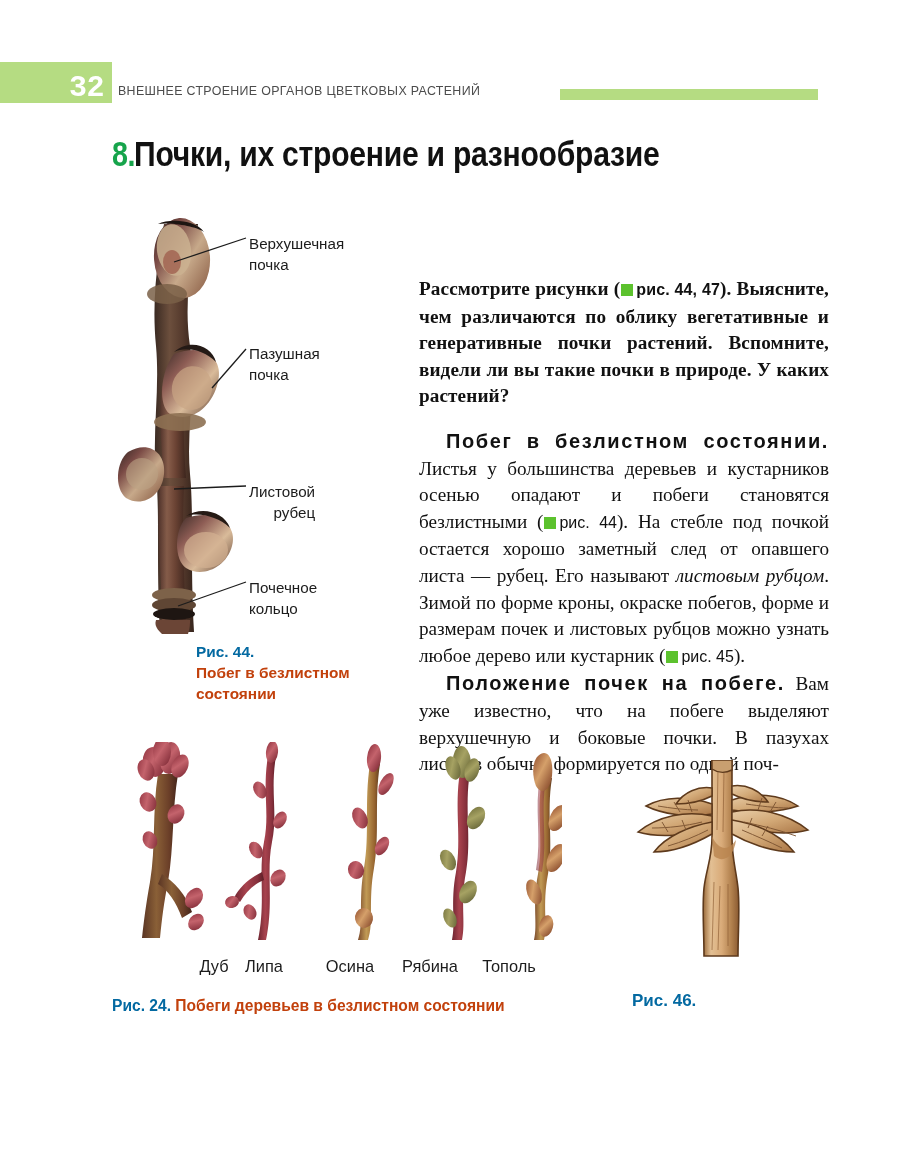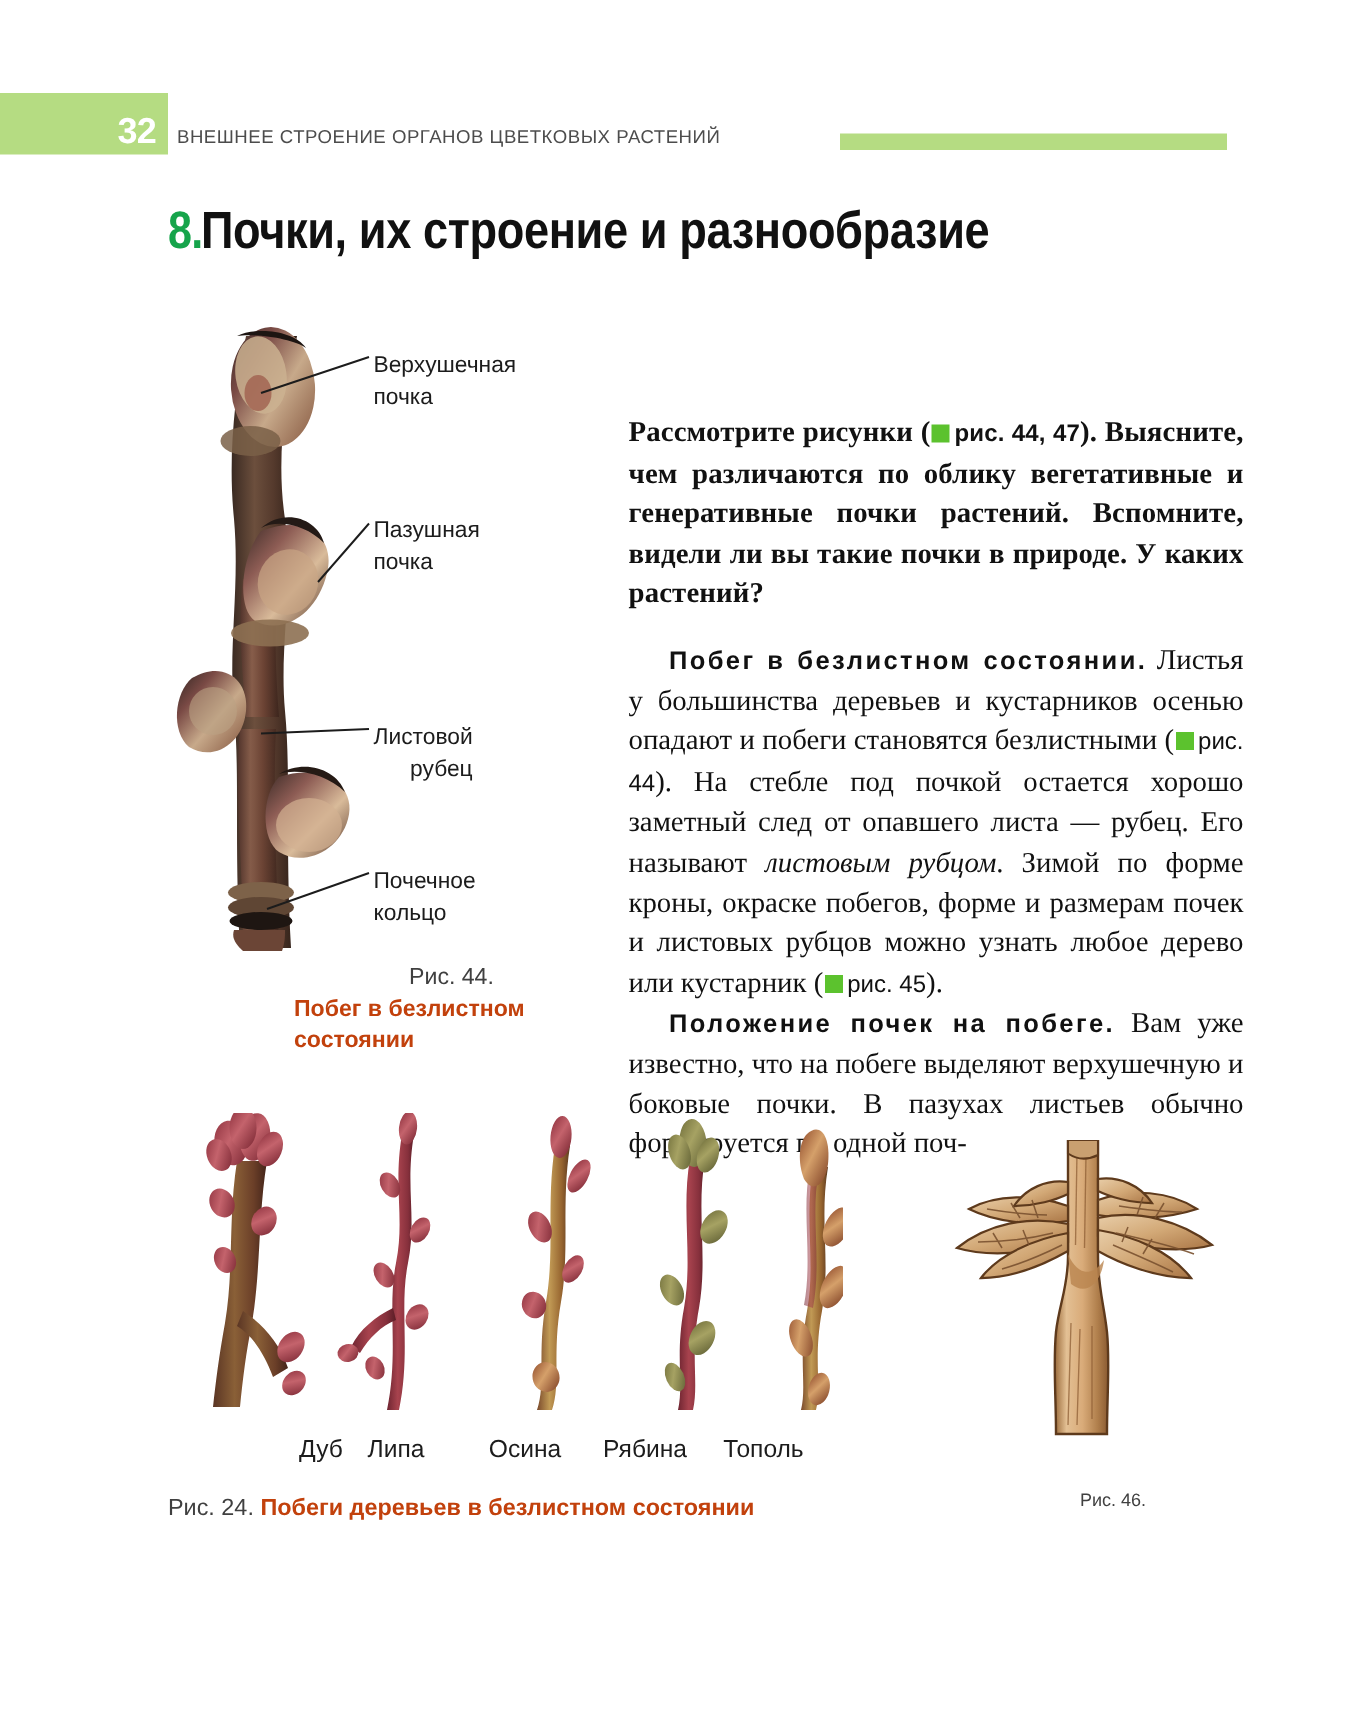--- a/index.html
+++ b/index.html
@@ -19,22 +19,22 @@
   .hdr-green-block {
     position: absolute; left: 0; top: 62px;
     width: 112px; height: 41px;
     background: #b5dc82;
   }
   .hdr-pageno {
     position: absolute; left: 0; top: 62px;
     width: 104px; height: 52px;
     display: flex; align-items: center; justify-content: flex-end;
     color: #ffffff;
-    font-size: 24px; font-weight: bold;
-    font-family: Liberation Sans, sans-serif;
+    font-size: 30px; font-weight: bold;
+    font-family: Liberation Mono, monospace;
     letter-spacing: -0.5px;
     line-height: 1;
   }
   .hdr-runninghead {
     position: absolute; left: 118px; top: 84px;
     font-size: 12.4px;
     letter-spacing: 0.35px;
     color: #4c4c4c;
     white-space: nowrap;
     font-family: "Liberation Sans", sans-serif;
@@ -86,21 +86,21 @@
     font-weight: 600;
     text-align: justify;
     margin: 0 0 18px 0;
     letter-spacing: 0.1px;
   }
   .p-body { margin: 0; text-indent: 27px; text-align: justify; }
   .p-body + .p-body { margin-top: 0px; }
   .lead {
     font-family: "Liberation Sans", sans-serif;
     font-weight: bold;
-    font-size: 17px;
+    font-size: 20px;
     letter-spacing: 1.6px;
     margin-top: 17px;
   }
   .ital { font-style: italic; }
   .refmark {
     display: inline-block;
     width: 12px; height: 12px;
     background: #5cc22e;
     vertical-align: -1px;
     margin: 0 3px 0 1px;
@@ -127,21 +127,21 @@
   .lbl-ring    { left: 137px; top: 361px; }
 
   .fig44-cap {
     position: absolute; left: 84px; top: 425px;
     font-family: "Liberation Sans", sans-serif;
     font-size: 15.4px;
     line-height: 21px;
     color: #1c1c1c;
     width: 210px;
   }
-  .cap-num { color: #404040; font-weight: normal; text-align: center; }
+  .cap-num { color: #0369a1; font-weight: bold; }
   .cap-bold { font-weight: bold; color: #c2410c; }
 
   
   .fig45 { position: absolute; left: 112px; top: 742px; width: 450px; height: 290px; }
   .fig45-names {
     position: absolute; left: 0px; top: 215px;
     width: 450px; height: 24px;
   }
   .fig45-name {
     position: absolute;
@@ -157,21 +157,21 @@
     font-size: 15.6px;
     color: #1c1c1c;
     white-space: nowrap;
   }
 
   
   .fig46 { position: absolute; left: 628px; top: 760px; width: 230px; height: 270px; }
   .fig46-cap {
     position: absolute; left: 4px; top: 230px;
     font-family: "Liberation Sans", sans-serif;
-    font-size: 12px;
+    font-size: 17px;
     line-height: 21px;
     color: #1c1c1c;
     width: 220px;
   }
 </style>
 </head>
 <body>
 
 <div class="page">
 

